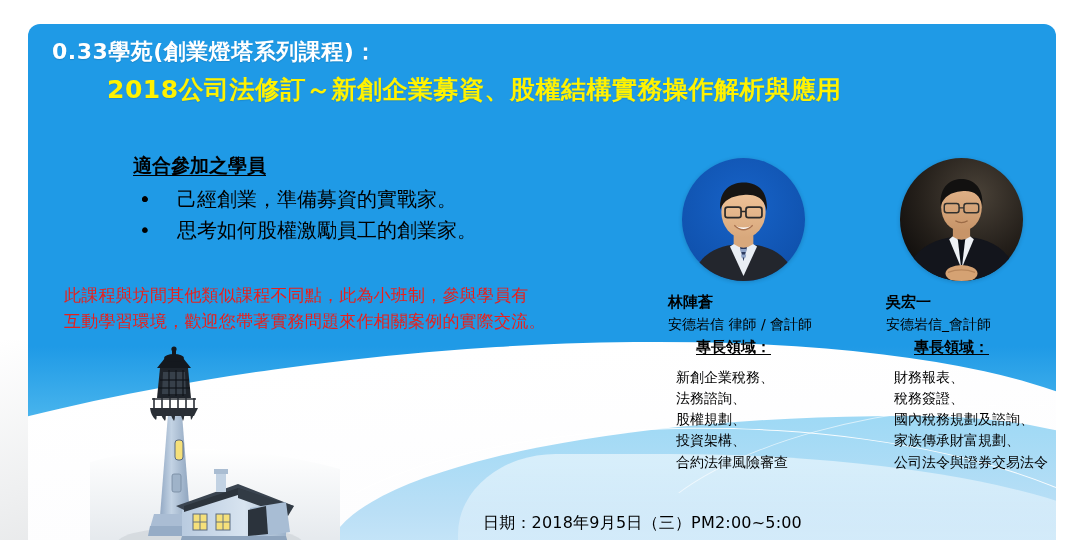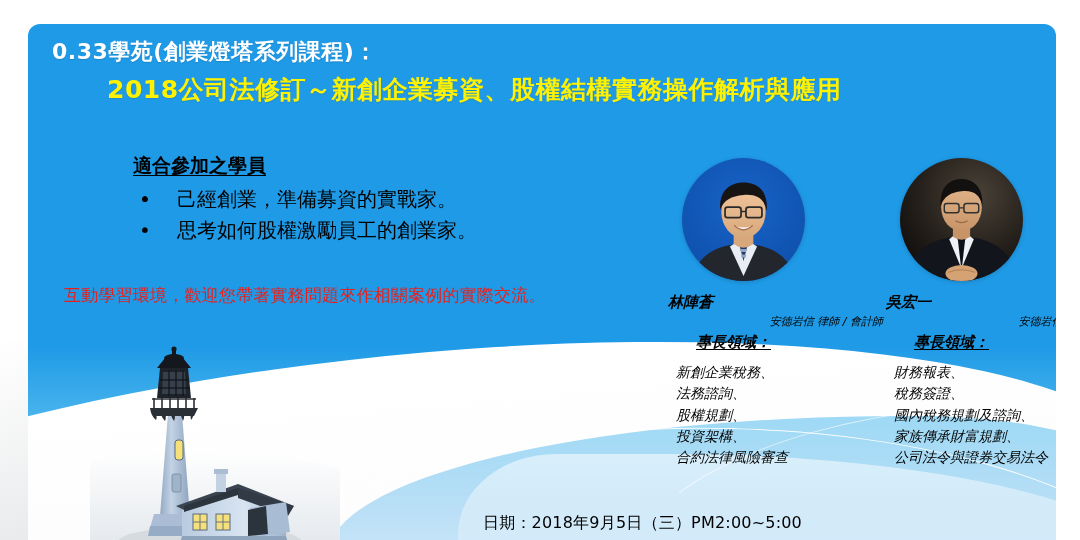--- a/index.html
+++ b/index.html
@@ -122,23 +122,23 @@
   .sp-b{left:858px;width:215px;}
 
   .avatar{
     width:123px;height:123px;border-radius:50%;
     overflow:hidden;position:relative;
     margin:0 0 0 14px;
     box-shadow:0 1px 4px rgba(0,0,0,.18);
   }
   .avatar svg{display:block;width:100%;height:100%;}
 
-  .sp-body{margin-top:10px;color:#000;font-style:italic;}
+  .sp-body{margin-top:10px;color:#000;}
   .sp-name{font-size:15px;font-weight:bold;line-height:1.5;}
-  .sp-role{font-size:11px;line-height:1.5;text-align:right;}
+  .sp-role{font-size:14px;line-height:1.5;}
   .sp-skill-head{
     font-size:15px;font-weight:bold;line-height:1.6;
     text-decoration:underline;text-underline-offset:2px;margin-left:28px;
   }
   .sp-skills{list-style:none;margin:8px;padding:0;}
   .sp-skills li{font-size:14px;line-height:1.52;white-space:nowrap;}
 
   
   .lighthouse{position:absolute;left:62px;top:322px;width:250px;height:218px;}
   .lighthouse svg{display:block;width:100%;height:100%;}
@@ -181,20 +181,21 @@
           <span>己經創業，準備募資的實戰家。</span>
         </li>
         <li>
           <span class="bul">•</span>
           <span>思考如何股權激勵員工的創業家。</span>
         </li>
       </ul>
     </div>
 
     <div class="red-note">
+      <div>此課程與坊間其他類似課程不同點，此為小班制，參與學員有</div>
       <div>互動學習環境，歡迎您帶著實務問題來作相關案例的實際交流。</div>
     </div>
 
     <div class="speaker sp-a">
       <div class="avatar">
         <svg viewBox="0 0 100 100" preserveAspectRatio="xMidYMid slice" aria-hidden="true">
           <defs>
             <radialGradient id="bgA" cx="50%" cy="38%" r="72%">
               <stop offset="0%" stop-color="#1763c8"></stop>
               <stop offset="100%" stop-color="#0e4ea8"></stop>

